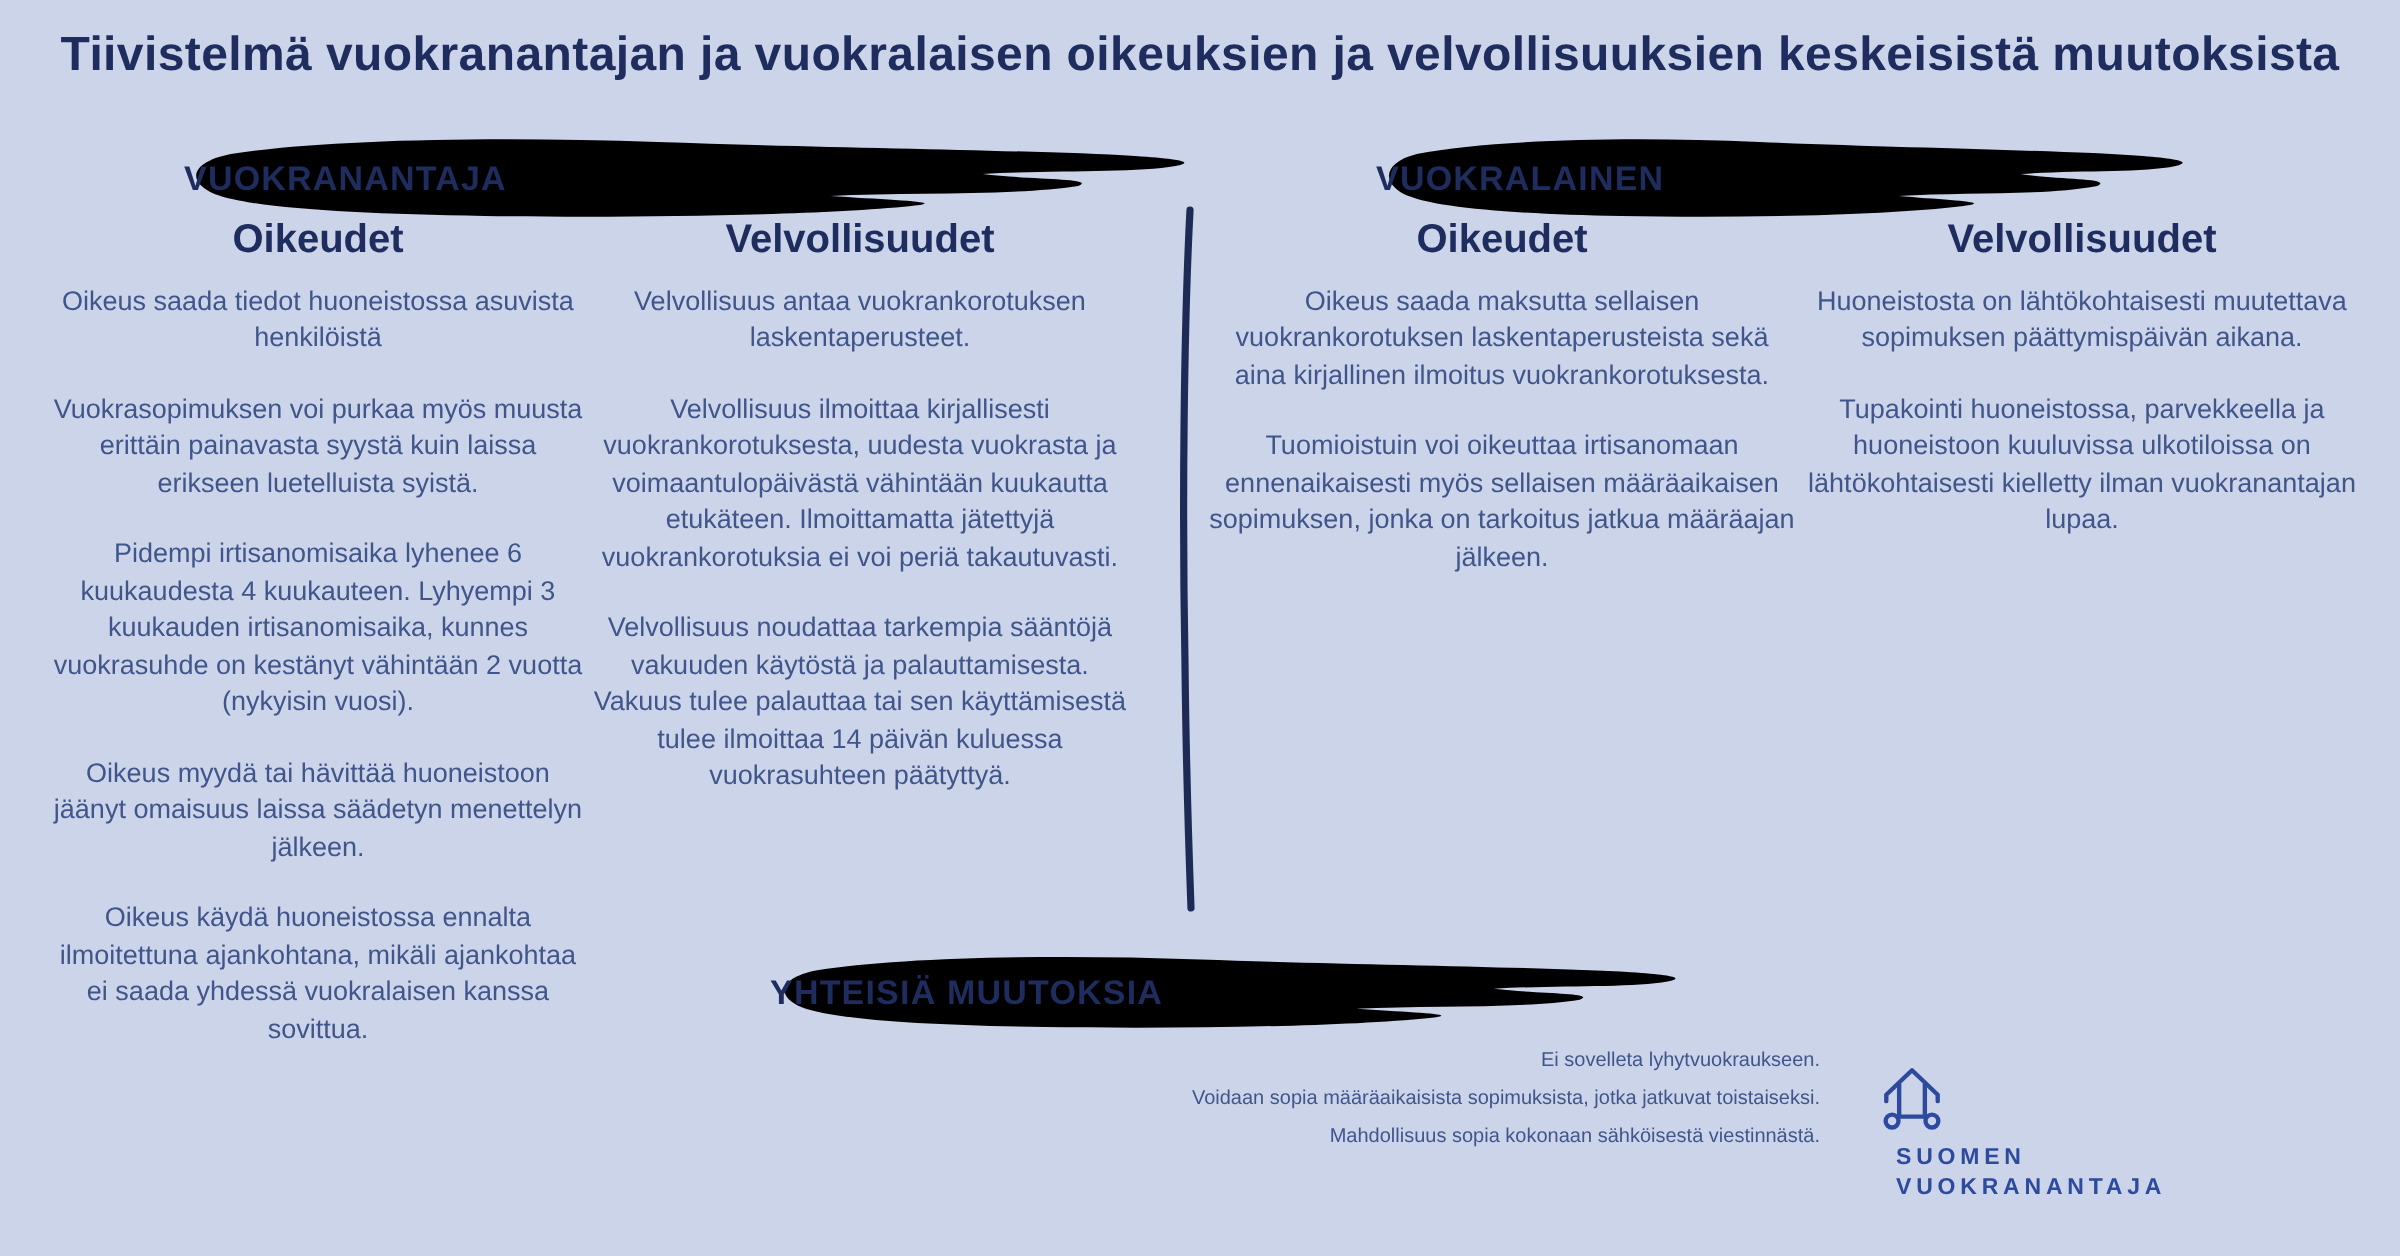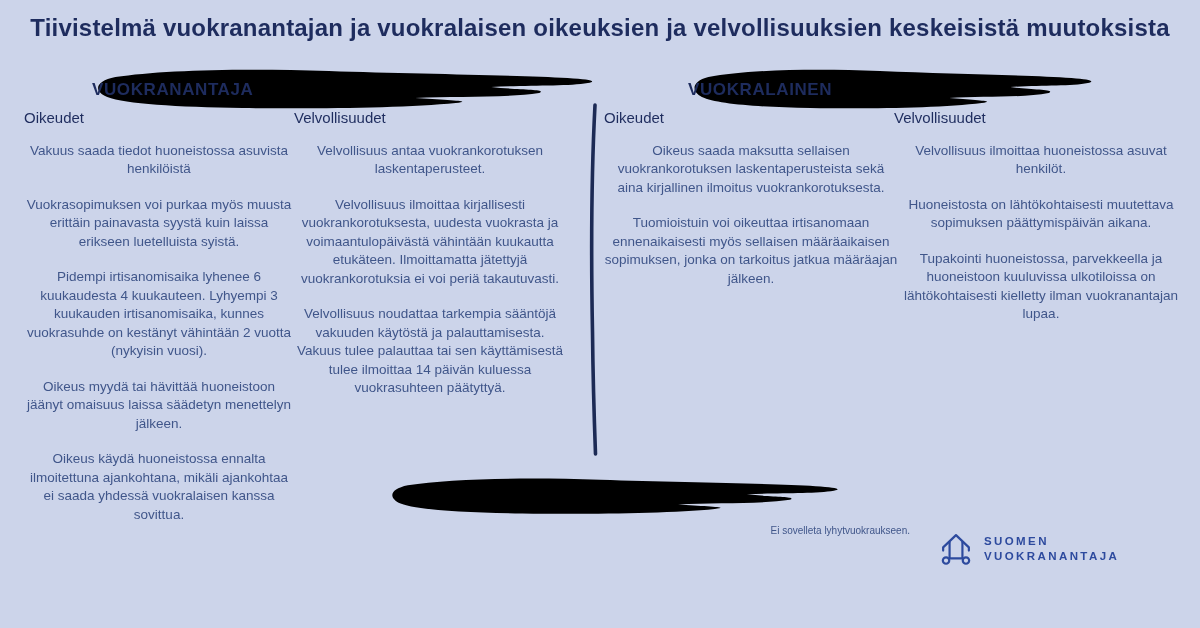--- a/index.html
+++ b/index.html
@@ -18,36 +18,36 @@
     position:absolute;left:0;right:0;top:14px;text-align:center;
     font-family:Liberation Sans, sans-serif;font-weight:700;font-size:24px;
     color:var(--navy);letter-spacing:0.2px;
   }
   .brush{position:absolute;pointer-events:none;}
   .section-header{
     position:absolute;text-align:left;font-weight:700;font-size:17px;
     color:var(--navy);letter-spacing:0.6px;
   }
   .subhead{
-    position:absolute;font-weight:400;font-size:15px;
+    position:absolute;text-align:center;font-weight:700;font-size:20px;
     color:var(--navy);
   }
   .col{
     position:absolute;top:142px;text-align:center;font-size:13.5px;
     line-height:1.37;color:var(--body);
   }
   .col p{margin:0 0 17px 0;}
   .divider{position:absolute;left:588px;top:102px;}
   .divider path{stroke:#1c2a55;stroke-width:3.6;fill:none;stroke-linecap:round;}
   .common-items{
     position:absolute;left:290px;width:620px;top:521px;text-align:right;
     font-size:10px;line-height:19px;color:var(--body);
   }
   .common-items span{display:block;}
-  .logo{position:absolute;left:938px;top:528px;display:flex;align-items:flex-start;}
+  .logo{position:absolute;left:938px;top:528px;display:flex;align-items:flex-start;flex-direction:column;}
   .logo-icon{width:36px;height:36px;margin-top:2px;}
   .logo-icon path,.logo-icon circle{stroke:var(--logo);stroke-width:3.4;fill:none;}
   .logo-text{
     margin-left:10px;color:var(--logo);font-weight:700;font-size:11.5px;
     letter-spacing:2.4px;line-height:15px;padding-top:6px;
   }
   .logo-text span{display:block;}
 </style>
 </head>
 <body>
@@ -68,21 +68,21 @@
 
   <svg class="brush" style="left:90px;top:68px;width:508px;height:46px" viewBox="0 0 500 46" preserveAspectRatio="none">
       <use href="#brush-shape"></use>
     </svg>
   <div class="section-header" style="left:92px;width:396px;top:80px">VUOKRANANTAJA</div>
 
   <div class="subhead" style="left:24px;width:270px;top:109px">Oikeudet</div>
   <div class="subhead" style="left:294px;width:272px;top:109px">Velvollisuudet</div>
 
   <div class="col" style="left:24px;width:270px">
-    <p>Vakuus saada tiedot huoneistossa asuvista henkilöistä</p>
+    <p>Oikeus saada tiedot huoneistossa asuvista henkilöistä</p>
     <p>Vuokrasopimuksen voi purkaa myös muusta erittäin painavasta syystä kuin laissa erikseen luetelluista syistä.</p>
     <p>Pidempi irtisanomisaika lyhenee 6 kuukaudesta 4 kuukauteen. Lyhyempi 3 kuukauden irtisanomisaika, kunnes vuokrasuhde on kestänyt vähintään 2 vuotta (nykyisin vuosi).</p>
     <p>Oikeus myydä tai hävittää huoneistoon jäänyt omaisuus laissa säädetyn menettelyn jälkeen.</p>
     <p>Oikeus käydä huoneistossa ennalta ilmoitettuna ajankohtana, mikäli ajankohtaa ei saada yhdessä vuokralaisen kanssa sovittua.</p>
   </div>
 
   <div class="col" style="left:294px;width:272px">
     <p>Velvollisuus antaa vuokrankorotuksen laskentaperusteet.</p>
     <p>Velvollisuus ilmoittaa kirjallisesti vuokrankorotuksesta, uudesta vuokrasta ja voimaantulopäivästä vähintään kuukautta etukäteen. Ilmoittamatta jätettyjä vuokrankorotuksia ei voi periä takautuvasti.</p>
     <p>Velvollisuus noudattaa tarkempia sääntöjä vakuuden käytöstä ja palauttamisesta. Vakuus tulee palauttaa tai sen käyttämisestä tulee ilmoittaa 14 päivän kuluessa vuokrasuhteen päätyttyä.</p>
@@ -99,31 +99,33 @@
 
   <div class="subhead" style="left:604px;width:294px;top:109px">Oikeudet</div>
   <div class="subhead" style="left:894px;width:294px;top:109px">Velvollisuudet</div>
 
   <div class="col" style="left:604px;width:294px">
     <p>Oikeus saada maksutta sellaisen vuokrankorotuksen laskentaperusteista sekä aina kirjallinen ilmoitus vuokrankorotuksesta.</p>
     <p>Tuomioistuin voi oikeuttaa irtisanomaan ennenaikaisesti myös sellaisen määräaikaisen sopimuksen, jonka on tarkoitus jatkua määräajan jälkeen.</p>
   </div>
 
   <div class="col" style="left:894px;width:294px">
-    <p>Velvollisuus ilmoittaa huoneistossa asuvat henkilöt.</p>
     <p>Huoneistosta on lähtökohtaisesti muutettava sopimuksen päättymispäivän aikana.</p>
     <p>Tupakointi huoneistossa, parvekkeella ja huoneistoon kuuluvissa ulkotiloissa on lähtökohtaisesti kielletty ilman vuokranantajan lupaa.</p>
   </div>
 
   <svg class="brush" style="left:385px;top:477px;width:458px;height:42px" viewBox="0 0 500 46" preserveAspectRatio="none">
       <use href="#brush-shape"></use>
     </svg>
+  <div class="section-header" style="left:385px;width:432px;top:487px">YHTEISIÄ MUUTOKSIA</div>
 
   <div class="common-items">
     <span>Ei sovelleta lyhytvuokraukseen.</span>
+    <span>Voidaan sopia määräaikaisista sopimuksista, jotka jatkuvat toistaiseksi.</span>
+    <span>Mahdollisuus sopia kokonaan sähköisestä viestinnästä.</span>
   </div>
 
   <div class="logo">
     <svg class="logo-icon" viewBox="0 0 56 56">
       <path d="M8,32 L8,27 L28,8 L48,27 L48,32" stroke-linecap="round" stroke-linejoin="round"></path>
       <path d="M18,19 L18,44" stroke-linecap="round"></path>
       <path d="M38,19 L38,44" stroke-linecap="round"></path>
       <path d="M18,44 L38,44" stroke-linecap="round"></path>
       <circle cx="12.5" cy="47.5" r="5"></circle>
       <circle cx="43.5" cy="47.5" r="5"></circle>

